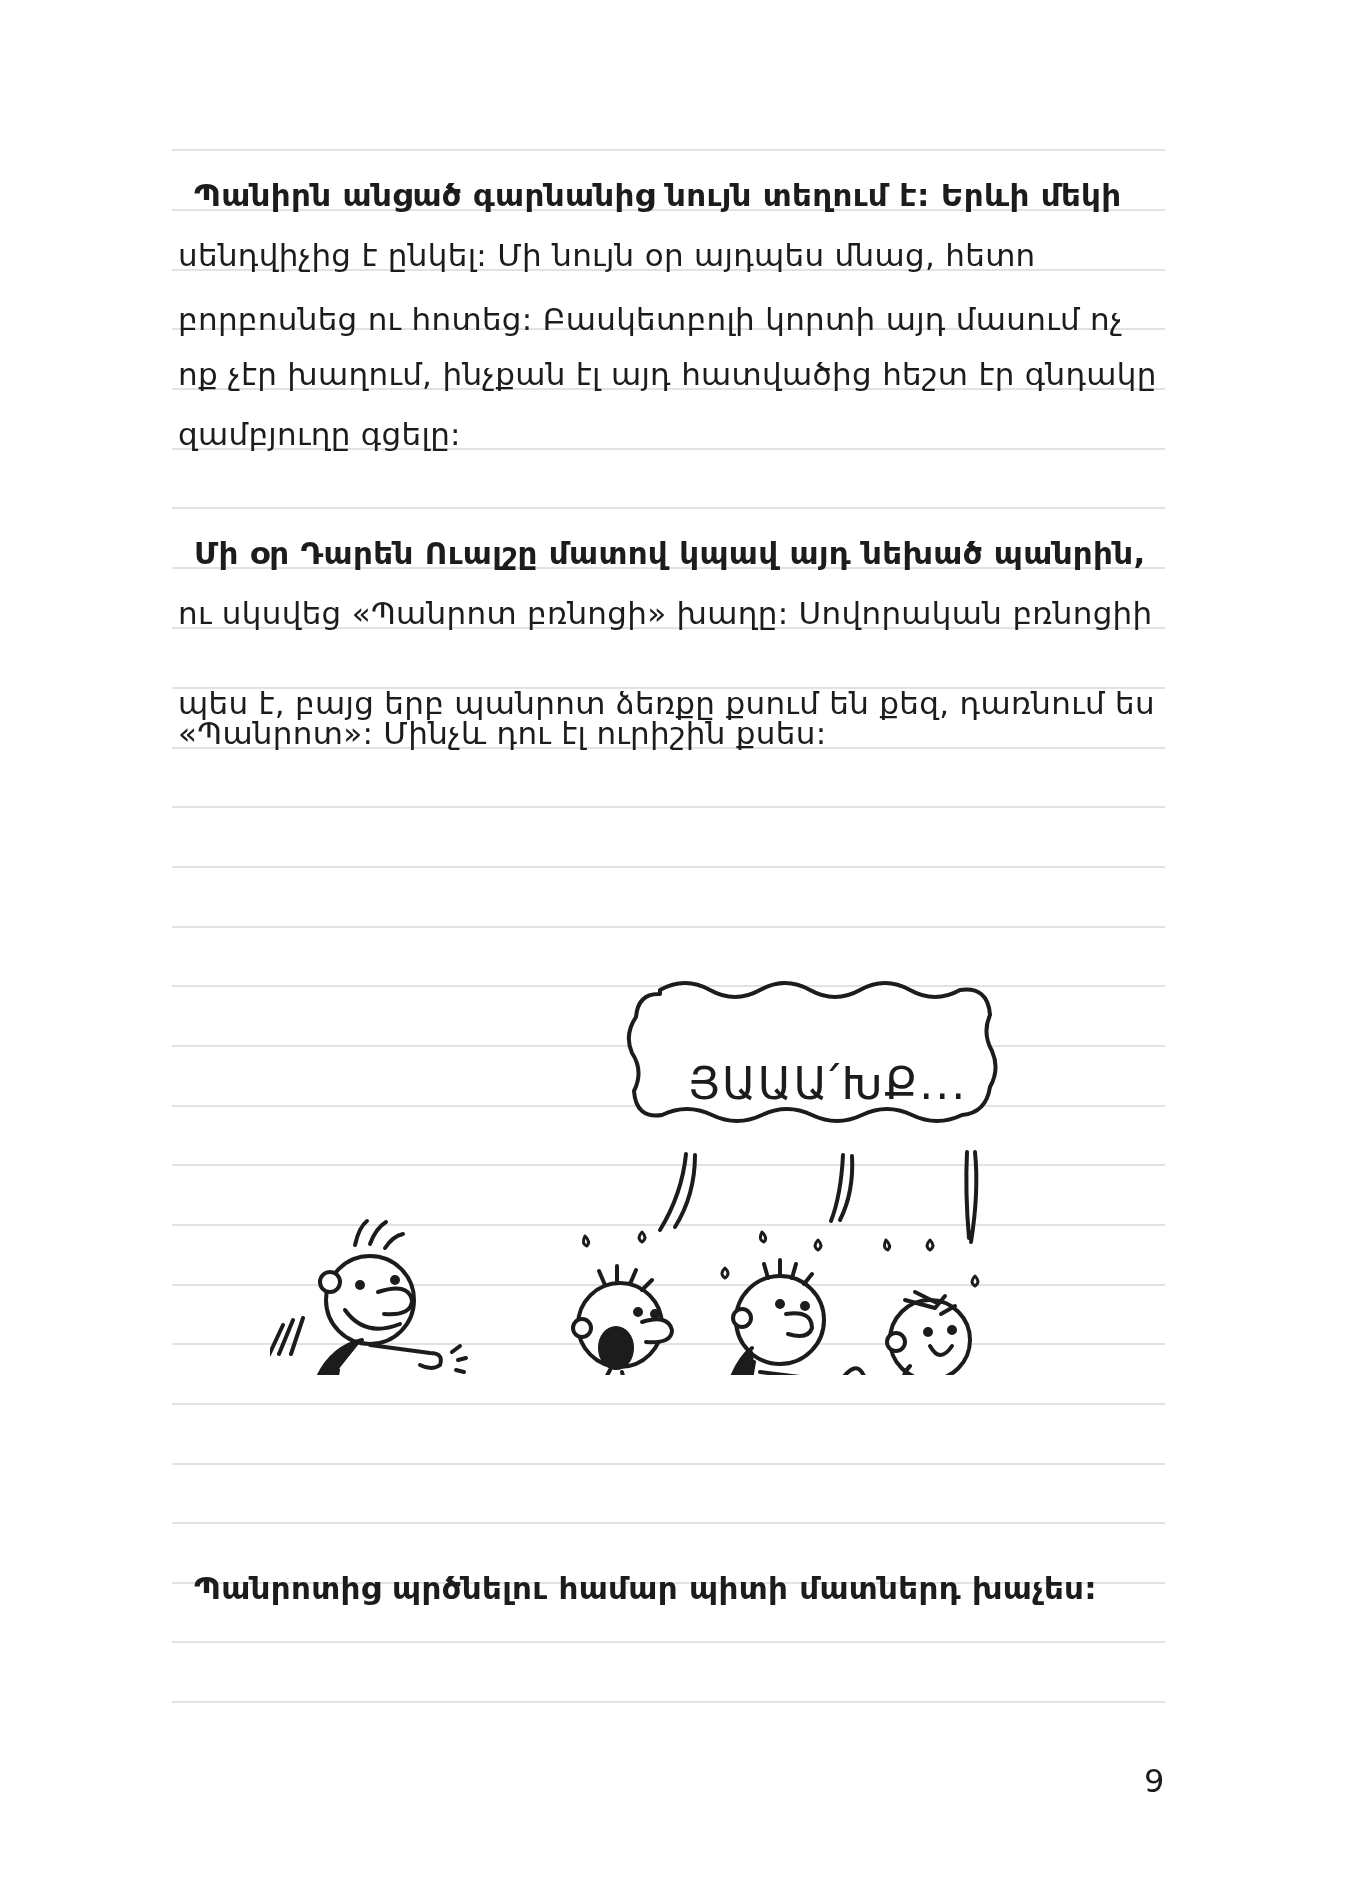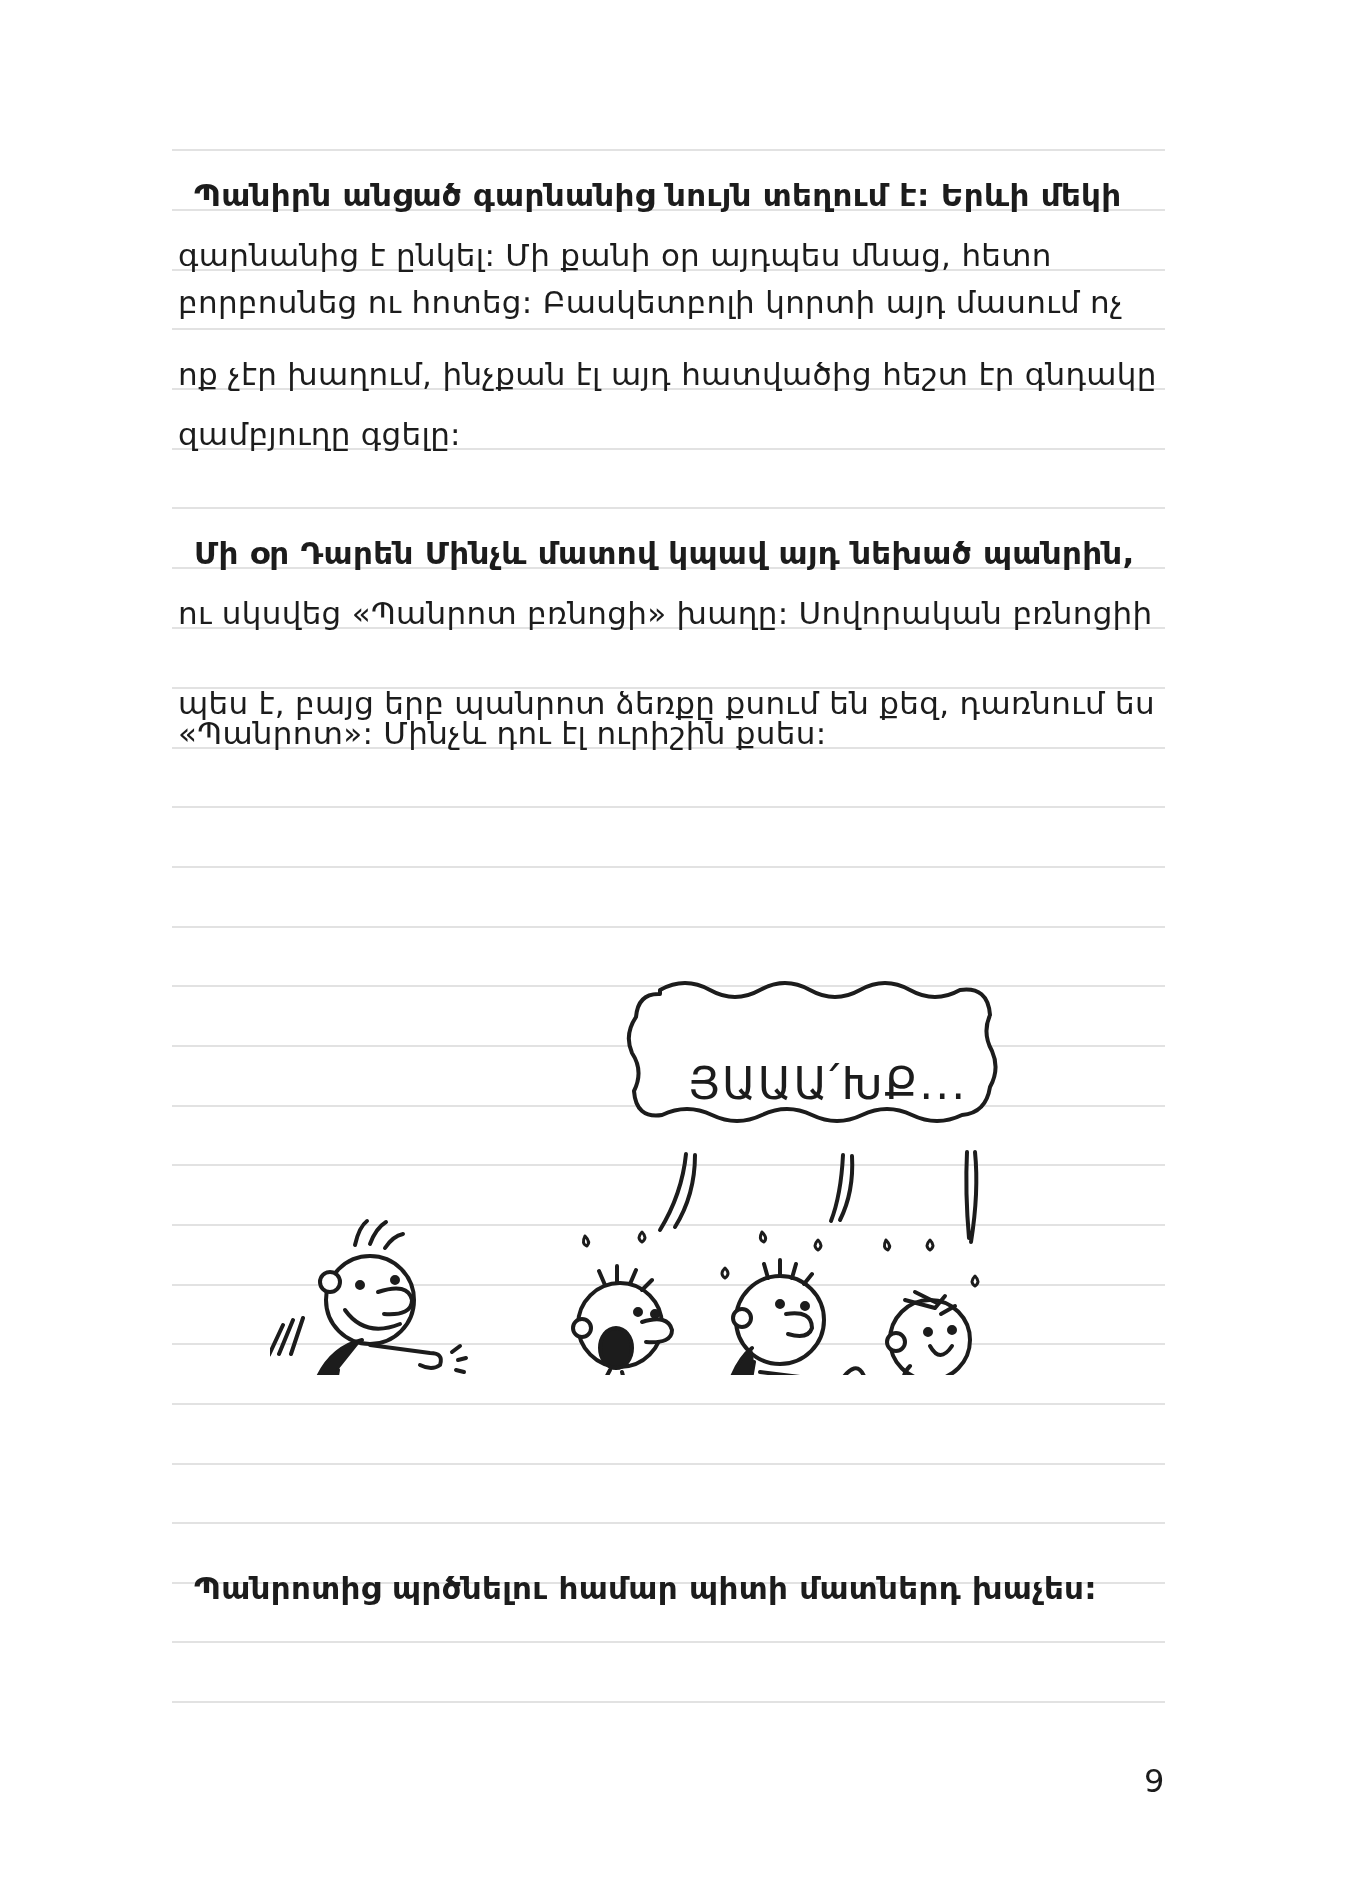--- a/index.html
+++ b/index.html
@@ -43,28 +43,28 @@
   <div class="rule" style="top:1403px"></div>
   <div class="rule" style="top:1463px"></div>
   <div class="rule" style="top:1522px"></div>
   <div class="rule" style="top:1582px"></div>
   <div class="rule" style="top:1641px"></div>
   <div class="rule" style="top:1701px"></div>
 </div>
 
 <div>
   <div class="text-line indent" style="top:175px">Պանիրն անցած գարնանից նույն տեղում է: Երևի մեկի</div>
-  <div class="text-line" style="top:235px">գարնանից է ընկել: Մի քանի օր այդպես մնաց, հետո</div>
-  <div class="text-line" style="top:282px">բորբոսնեց ու հոտեց: Բասկետբոլի կորտի այդ մասում ոչ</div>
+  <div class="text-line" style="top:235px">սենդվիչից է ընկել: Մի նույն օր այդպես մնաց, հետո</div>
+  <div class="text-line" style="top:299px">բորբոսնեց ու հոտեց: Բասկետբոլի կորտի այդ մասում ոչ</div>
   <div class="text-line" style="top:354px">ոք չէր խաղում, ինչքան էլ այդ հատվածից հեշտ էր գնդակը</div>
   <div class="text-line" style="top:414px">զամբյուղը գցելը:</div>
 </div>
 
 <div>
-  <div class="text-line indent" style="top:533px">Մի օր Դարեն Մինչև մատով կպավ այդ նեխած պանրին,</div>
+  <div class="text-line indent" style="top:533px">Մի օր Դարեն Ուալշը մատով կպավ այդ նեխած պանրին,</div>
   <div class="text-line" style="top:593px">ու սկսվեց «Պանրոտ բռնոցի» խաղը: Սովորական բռնոցիի</div>
   <div class="text-line" style="top:683px">պես է, բայց երբ պանրոտ ձեռքը քսում են քեզ, դառնում ես</div>
   <div class="text-line" style="top:713px">«Պանրոտ»: Մինչև դու էլ ուրիշին քսես:</div>
 </div>
 
 <svg class="illustration" viewBox="270 975 740 400" xmlns="http://www.w3.org/2000/svg" fill="none" stroke="#1c1c1c" stroke-width="4" stroke-linecap="round" stroke-linejoin="round">
 
   <g>
     <path d="M660 990 q25 -14 50 0 t50 0 t50 0 t50 0 t50 0 t50 0 q28 -4 30 25 q-8 18 2 36 q8 18 -2 36 q-4 26 -28 28
              q-25 12 -50 0 t-50 0 t-50 0 t-50 0 t-50 0 t-50 0 q-26 4 -28 -24 q10 -20 -2 -38 q-8 -18 4 -36 q2 -24 24 -23 z" fill="#ffffff"></path>

